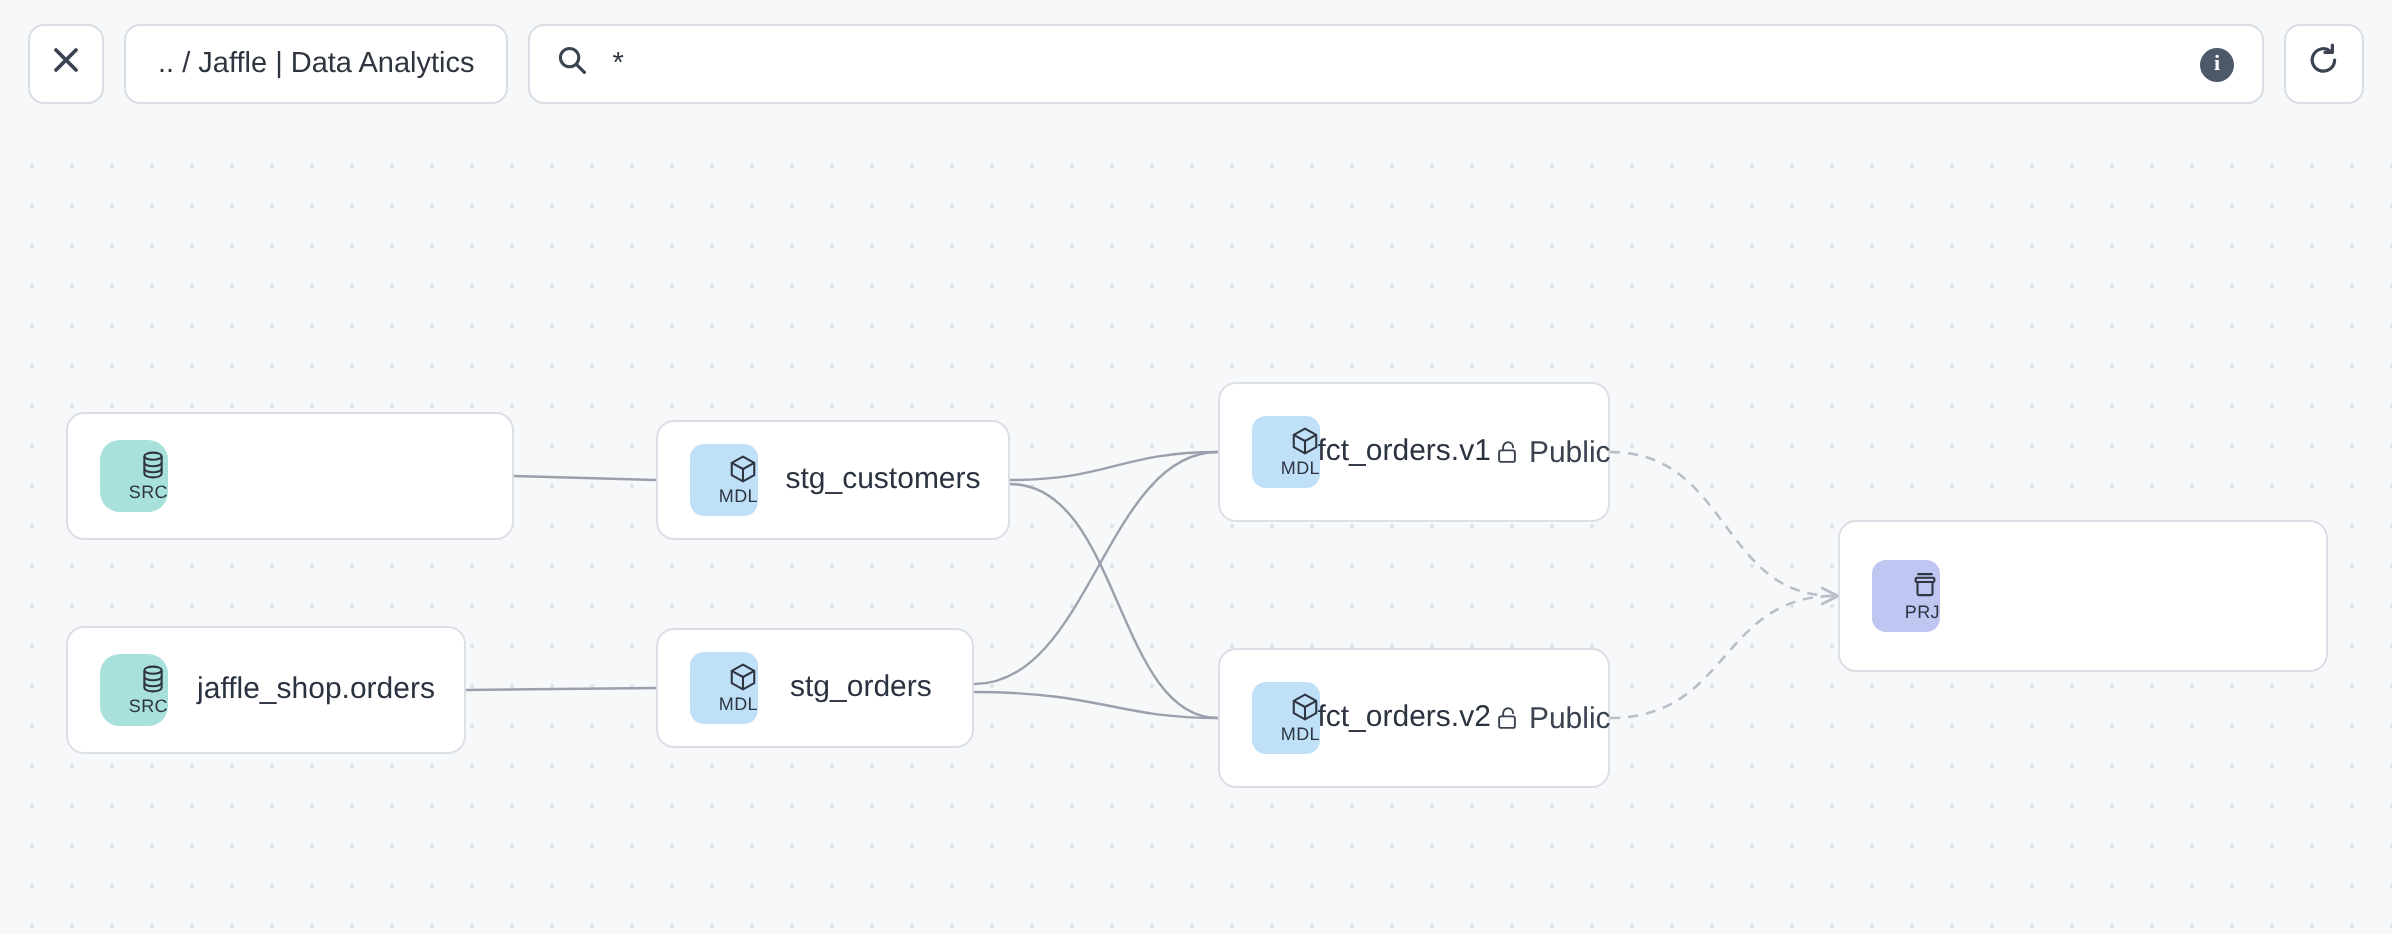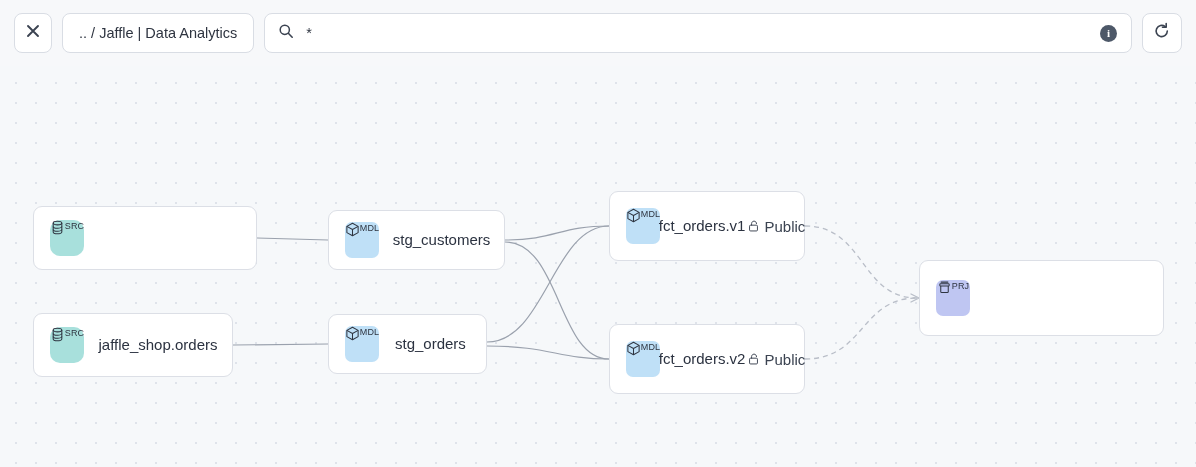--- a/index.html
+++ b/index.html
@@ -24,22 +24,22 @@
   }
 
   
   .toolbar {
     position: absolute;
     top: 0; left: 0;
     width: 1196px;
     height: 66px;
     background: #f7f8fa;
     display: flex;
-    align-items: center;
-    padding: 0 14px;
+    align-items: flex-start;
+    padding: 12px 14px;
     box-sizing: border-box;
     gap: 10px;
   }
   .tb-btn {
     background: #ffffff;
     border: 1px solid #d9dde4;
     border-radius: 8px;
     height: 40px;
     display: flex;
     align-items: center;
@@ -134,22 +134,22 @@
     padding: 0 16px;
     cursor: pointer;
     z-index: 3;
   }
   .badge {
     width: 34px;
     height: 36px;
     border-radius: 7px;
     flex: 0 0 auto;
     display: flex;
-    flex-direction: row;
-    align-items: flex-start;
+    flex-direction: column;
+    align-items: flex-end;
     justify-content: center;
     gap: 0px;
   }
   .badge-src { background: #a8e0dc; border-radius: 10px; }
   .badge-mdl { background: #bfe0f7; }
   .badge-prj { background: #bfc6f2; }
   .badge-label {
     font-size: 9px;
     letter-spacing: 0.2px;
     color: #2e3440;

